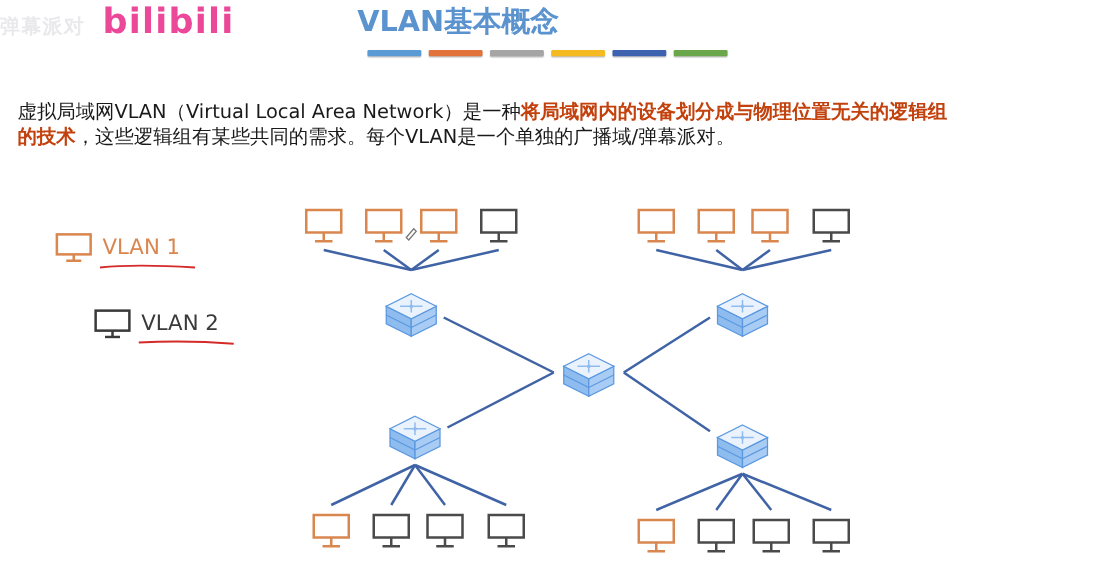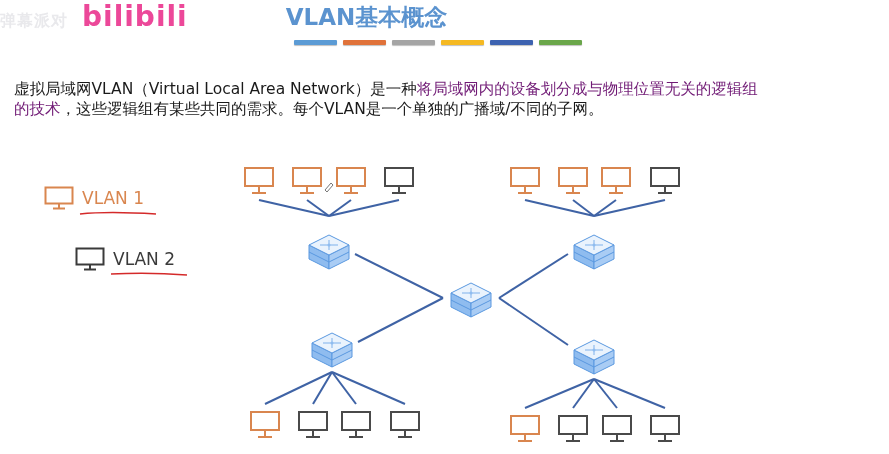--- a/index.html
+++ b/index.html
@@ -16,21 +16,21 @@
       position: absolute; left: 0; width: 733px; top: 2px; text-align: center;
       font-size: 23px; font-weight: bold; color: #5b93cf;
       font-family: "DejaVu Sans", sans-serif;
     }
     .bars { position: absolute; top: 40px; left: 294px; display: flex; gap: 6px; }
     .bars span { display: block; width: 43px; height: 5px; border-radius: 1px; box-shadow: 0 1px 1px rgba(0,0,0,0.25); }
     .para {
       position: absolute; left: 14px; top: 79px; width: 870px; font-size: 15.5px; line-height: 20px;
       color: #1a1a1a; font-family: "DejaVu Sans", sans-serif;
     }
-    .para .hl { color: #701a75; font-weight: normal; text-align: center; }
+    .para .hl { color: #c2410c; font-weight: bold; text-align: center; }
     .legend-item { position: absolute; left: 44px; display: flex; align-items: center; font-size: 17px; }
     .legend-item .lbl { margin-left: 8px; position: relative; }
     .legend-item .uline { position: absolute; left: -4px; right: -6px; bottom: -9px; height: 8px; }
     svg.diagram { position: absolute; left: 0; top: 0; }
   </style>
 </head>
 <body>
 
 <div class="watermark">
   <span>弹幕派对</span><span class="wm-logo">bilibili</span>
@@ -40,21 +40,21 @@
 
 <div class="bars">
   <span style="background: rgb(91, 155, 213);"></span>
   <span style="background: rgb(224, 114, 58);"></span>
   <span style="background: rgb(165, 165, 165);"></span>
   <span style="background: rgb(245, 185, 34);"></span>
   <span style="background: rgb(61, 98, 176);"></span>
   <span style="background: rgb(106, 166, 74);"></span>
 </div>
 
-<div class="para"><span>虚拟局域网VLAN（Virtual Local Area Network）是一种</span><span class="hl">将局域网内的设备划分成与物理位置无关的逻辑组</span><br><span class="hl">的技术</span><span>，这些逻辑组有某些共同的需求。每个VLAN是一个单独的广播域/不同的子网。</span></div>
+<div class="para"><span>虚拟局域网VLAN（Virtual Local Area Network）是一种</span><span class="hl">将局域网内的设备划分成与物理位置无关的逻辑组</span><br><span class="hl">的技术</span><span>，这些逻辑组有某些共同的需求。每个VLAN是一个单独的广播域/弹幕派对。</span></div>
 
 <div class="legend-item" id="legend-0" style="top:186px;">
   <svg width="30" height="24" viewBox="0 0 30 24">
     <rect x="1.5" y="1.5" width="27" height="16" fill="none" stroke-width="2" class="mon-stroke" stroke="#d9864f"></rect>
     <line x1="15" y1="17.5" x2="15" y2="22" stroke-width="2" class="mon-stroke" stroke="#d9864f"></line>
     <line x1="9" y1="22.5" x2="21" y2="22.5" stroke-width="2" class="mon-stroke" stroke="#d9864f"></line>
   </svg>
   <span class="lbl"><span style="color: rgb(217, 134, 79);">VLAN 1</span>
     <svg class="uline" viewBox="0 0 80 8" preserveAspectRatio="none">
         <path d="M2 5 Q 30 2 78 5" fill="none" stroke="#d42a2a" stroke-width="1.6"></path>

